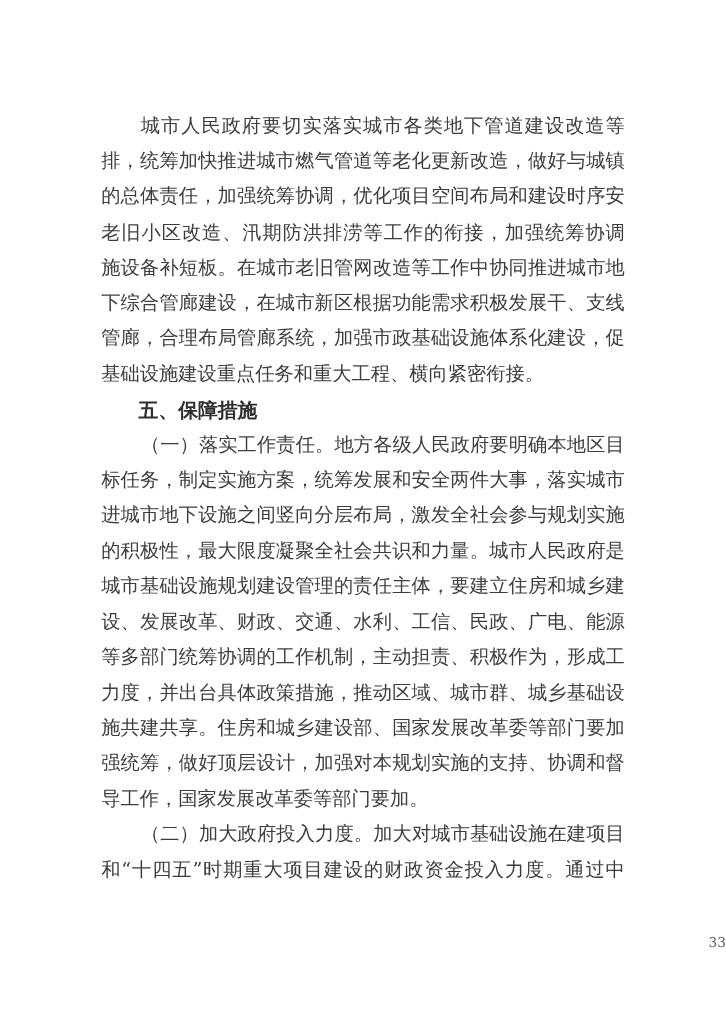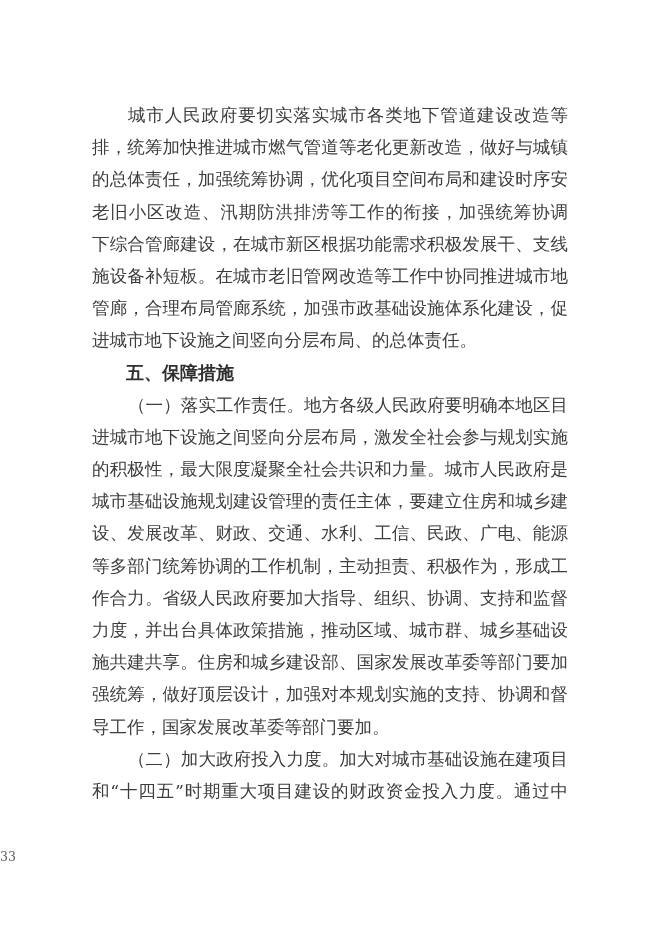--- a/index.html
+++ b/index.html
@@ -52,47 +52,47 @@
     color: #2f2f2f;
     text-align: left;
     text-align-last: left;
     text-indent: 34px;
   }
   .page-number {
     position: absolute;
     left: 0;
     top: 849px;
     width: 660px;
-    text-align: left;
+    text-align: right;
     font-size: 12.5px;
     color: #5f5f5f;
     font-family: "DejaVu Serif", "Liberation Serif", serif;
   }
 </style>
 </head>
 <body>
 
 <div class="page">
   <div class="text-block">
     <div class="line indent">城市人民政府要切实落实城市各类地下管道建设改造等</div>
     <div class="line">排，统筹加快推进城市燃气管道等老化更新改造，做好与城镇</div>
     <div class="line">的总体责任，加强统筹协调，优化项目空间布局和建设时序安</div>
     <div class="line">老旧小区改造、汛期防洪排涝等工作的衔接，加强统筹协调</div>
+    <div class="line">施设备补短板。在城市老旧管网改造等工作中协同推进城市地</div>
     <div class="line">下综合管廊建设，在城市新区根据功能需求积极发展干、支线</div>
-    <div class="line">施设备补短板。在城市老旧管网改造等工作中协同推进城市地</div>
     <div class="line">管廊，合理布局管廊系统，加强市政基础设施体系化建设，促</div>
-    <div class="line para-end">进城市地下设施之间竖向分层布局、的总体责任。</div>
+    <div class="line para-end">基础设施建设重点任务和重大工程、横向紧密衔接。</div>
     <div class="line heading">五、保障措施</div>
     <div class="line indent">（一）落实工作责任。地方各级人民政府要明确本地区目</div>
+    <div class="line">标任务，制定实施方案，统筹发展和安全两件大事，落实城市</div>
     <div class="line">进城市地下设施之间竖向分层布局，激发全社会参与规划实施</div>
     <div class="line">的积极性，最大限度凝聚全社会共识和力量。城市人民政府是</div>
     <div class="line">城市基础设施规划建设管理的责任主体，要建立住房和城乡建</div>
     <div class="line">设、发展改革、财政、交通、水利、工信、民政、广电、能源</div>
     <div class="line">等多部门统筹协调的工作机制，主动担责、积极作为，形成工</div>
-    <div class="line">作合力。省级人民政府要加大指导、组织、协调、支持和监督</div>
     <div class="line">力度，并出台具体政策措施，推动区域、城市群、城乡基础设</div>
     <div class="line">施共建共享。住房和城乡建设部、国家发展改革委等部门要加</div>
     <div class="line">强统筹，做好顶层设计，加强对本规划实施的支持、协调和督</div>
     <div class="line para-end">导工作，国家发展改革委等部门要加。</div>
     <div class="line indent">（二）加大政府投入力度。加大对城市基础设施在建项目</div>
     <div class="line">和“十四五”时期重大项目建设的财政资金投入力度。通过中</div>
   </div>
   <div class="page-number">33</div>
 </div>
 

